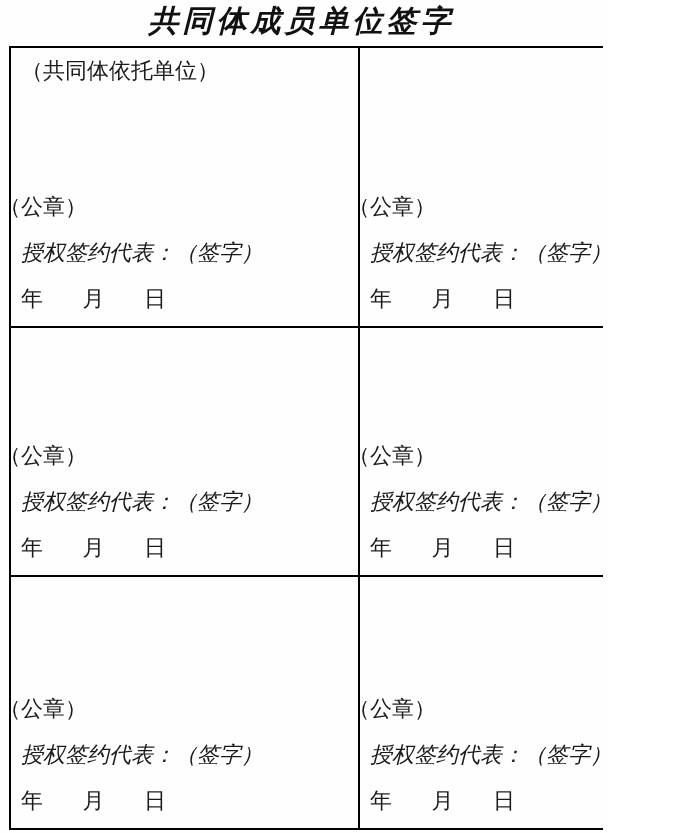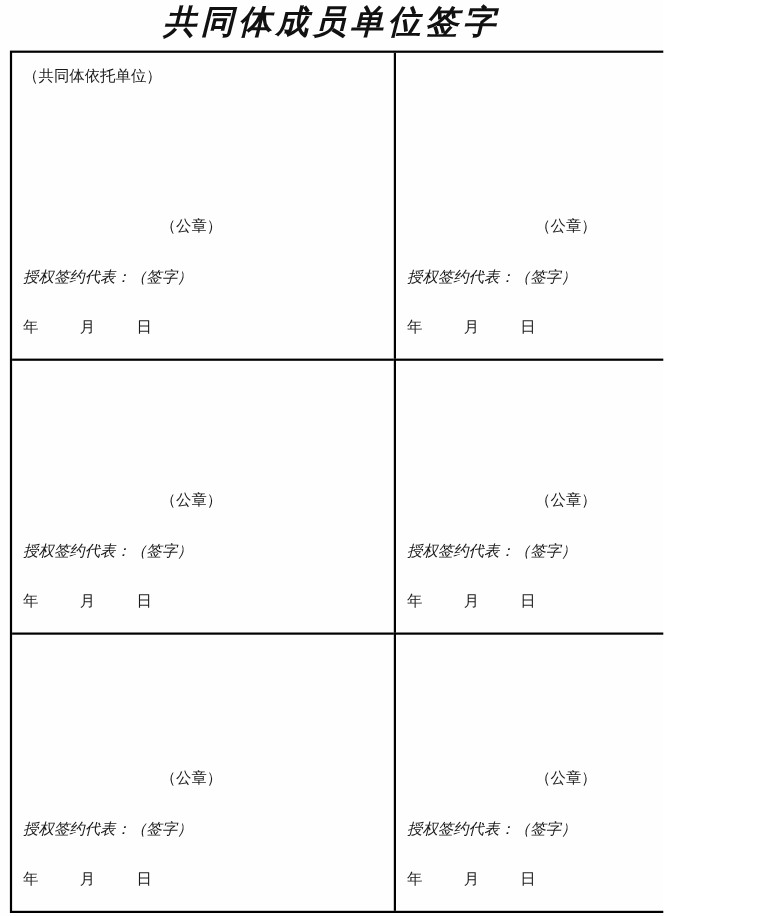--- a/index.html
+++ b/index.html
@@ -43,34 +43,32 @@
     background: #fefefe;
   }
   .cell {
     box-sizing: border-box;
     border-left: 2px solid #000000;
     border-top: 2px solid #000000;
     display: flex;
     flex-direction: column;
     justify-content: flex-end;
     padding: 10px 14px 14px 10px;
-    font-size: 14px;
+    font-size: 22px;
     line-height: 26px;
   }
   .cell:nth-child(2n+1) { border-left: none; }
   .cell:nth-child(1), .cell:nth-child(2) { border-top: none; }
   .cell-header {
     margin-bottom: auto;
     text-align: left;
   }
   .seal {
-    text-align: center;
     margin-bottom: 20px;
     transform: translateX(-22px);
-    padding-left: 27px;
   }
   .rep {
     text-align: left;
     margin-bottom: 20px;
     font-style: italic;
   }
   .date {
     text-align: left;
     padding-right: 4px;
   }

